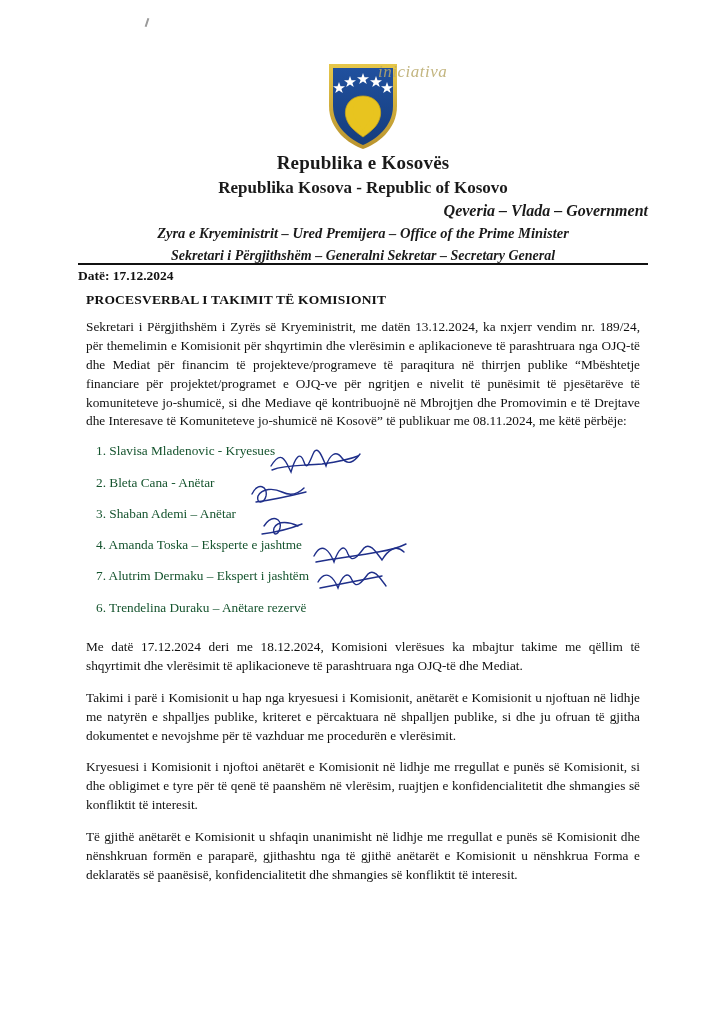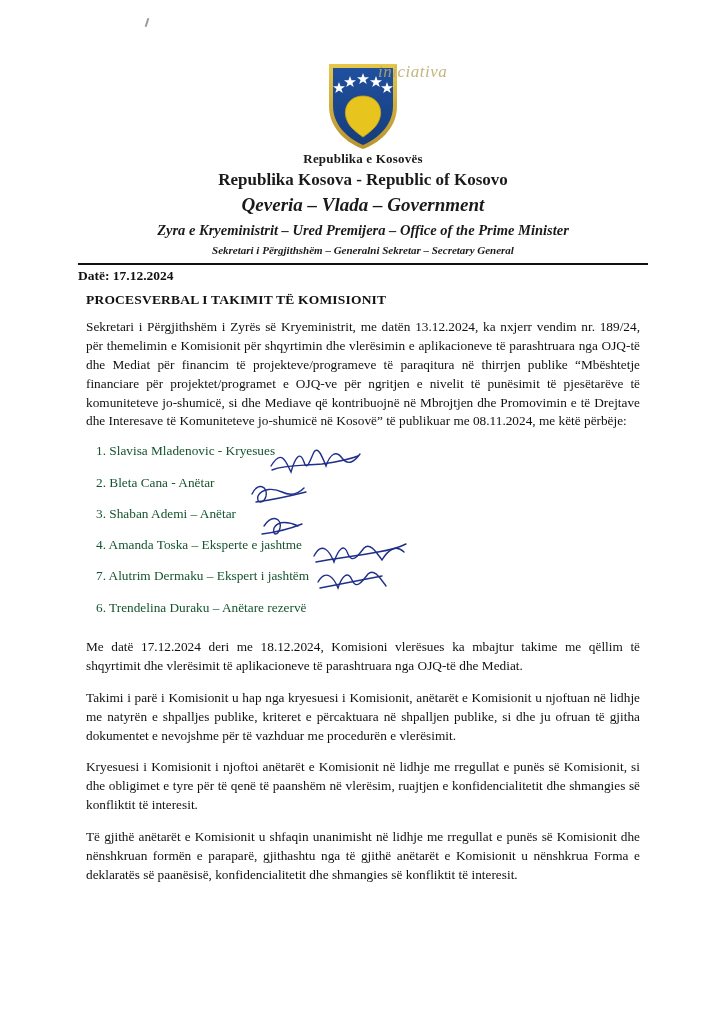--- a/index.html
+++ b/index.html
@@ -64,48 +64,49 @@
 
   
   .header-block {
     position: absolute;
     top: 150px;
     left: 0;
     width: 570px;
     text-align: center;
   }
   .h-line1 {
-    font-size: 13px;
+    font-size: 19px;
     font-weight: bold;
     color: #1a1a1a;
     letter-spacing: 0.2px;
     line-height: 1.35;
   }
   .h-line2 {
     font-size: 17px;
     font-weight: bold;
     color: #1a1a1a;
     line-height: 1.4;
   }
   .h-line3 {
-    font-size: 19px;
+    font-size: 16px;
     font-weight: bold;
     font-style: italic;
     color: #1a1a1a;
     line-height: 1.5;
+    text-align: right;
   }
   .h-line4 {
     font-size: 14.5px;
     font-weight: bold;
     font-style: italic;
     color: #1a1a1a;
     line-height: 1.5;
   }
   .h-line5 {
-    font-size: 11px;
+    font-size: 14px;
     font-weight: bold;
     font-style: italic;
     color: #1a1a1a;
     line-height: 1.5;
   }
   .rule {
     position: absolute;
     top: 263px;
     left: 0;
     width: 570px;

